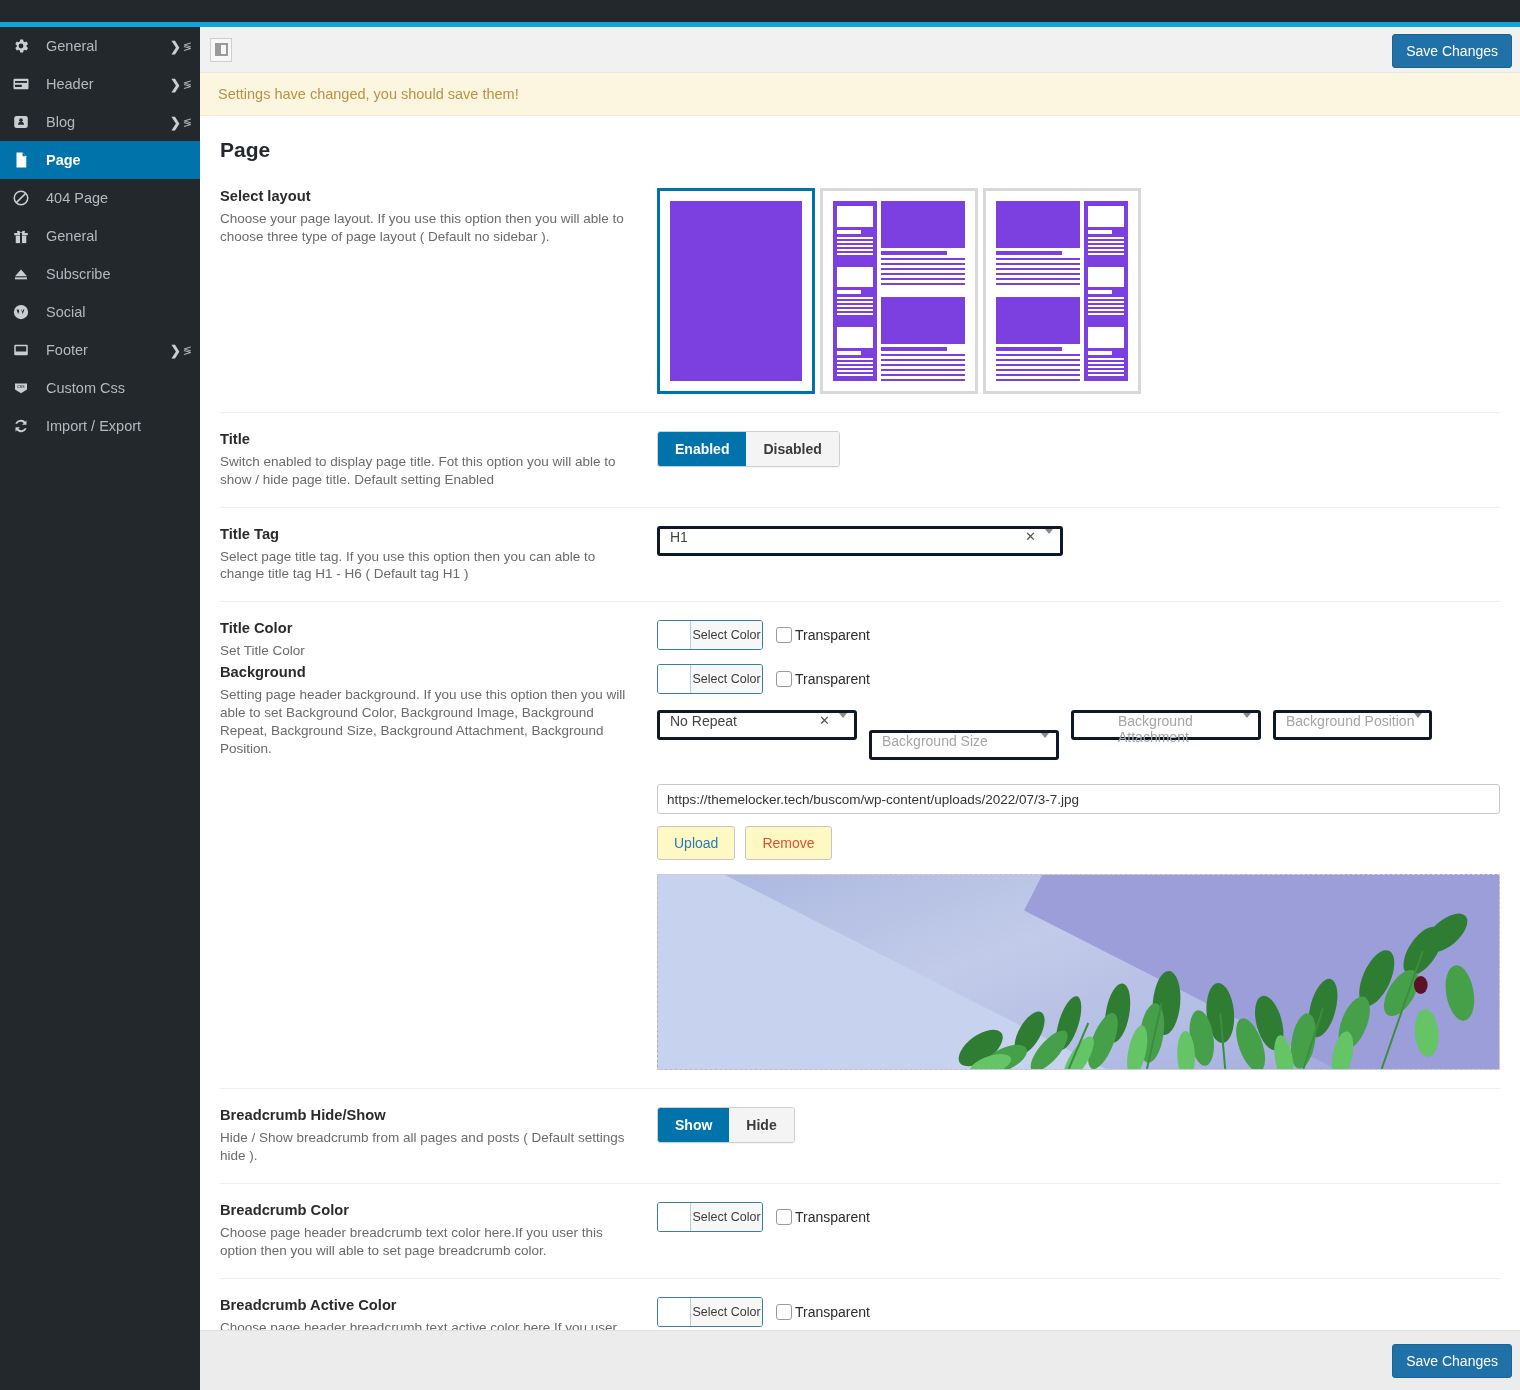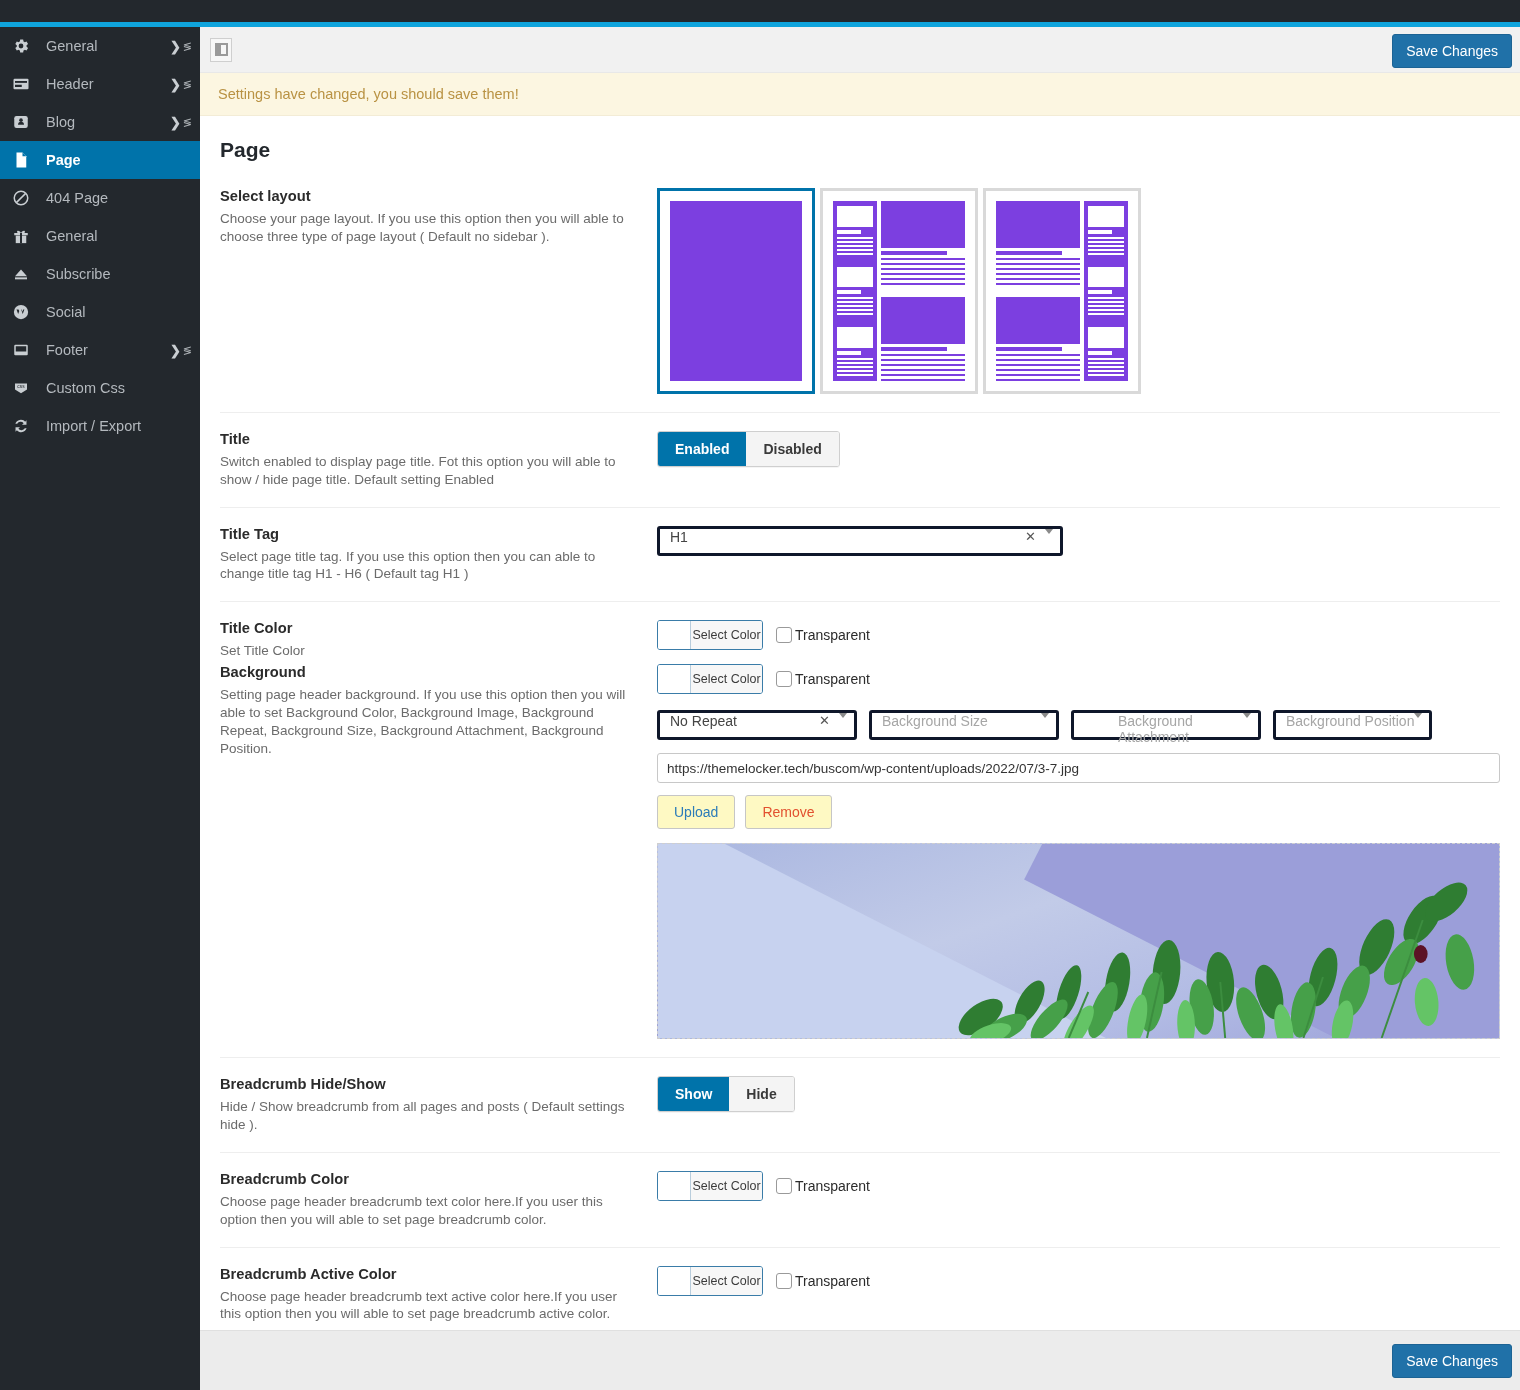--- a/index.html
+++ b/index.html
@@ -160,21 +160,21 @@
   .sel-box.ph { color: #a6a6a6; }
   .sel-clear { position: absolute; right: 24px; color: #555; font-size: 13px; }
   .sel-caret {
     position: absolute; right: 7px; width: 0; height: 0;
     border-left: 4px solid transparent; border-right: 4px solid transparent;
     border-top: 5px solid #8a8a8a;
   }
   .sel-wide { width: 406px; }
   .sel-row { display: flex; gap: 12px; margin-top: 0; }
   .sel-repeat { width: 200px; }
-  .sel-size { width: 190px; }
+  .sel-size { width: 190px; margin-top: 20px; }
   .sel-attach { width: 190px; padding-left: 44px; }
   .sel-pos { width: 159px; }
 
   
   .colorpick {
     display: inline-flex; align-items: stretch;
     border: 1px solid #3a7ca8; border-radius: 3px;
     height: 30px; width: 106px; background: #fff; overflow: hidden;
     cursor: pointer; vertical-align: middle;
   }
@@ -600,21 +600,21 @@
             <div class="sel-box sel-attach ph">
               <span>Background Attachment</span>
               <span class="sel-caret"></span>
             </div>
             <div class="sel-box sel-pos ph">
               <span>Background Position</span>
               <span class="sel-caret"></span>
             </div>
           </div>
 
-          <div style="margin-top:13px">
+          <div style="margin-top:24px">
             <input class="txt" type="text" value="https://themelocker.tech/buscom/wp-content/uploads/2022/07/3-7.jpg" style="">
           </div>
 
           <div class="btn-row" style="margin-top:12px">
             <button class="btn-out btn-upload">Upload</button>
             <button class="btn-out btn-remove">Remove</button>
           </div>
 
           <div style="margin-top:14px">
             <div class="preview">

